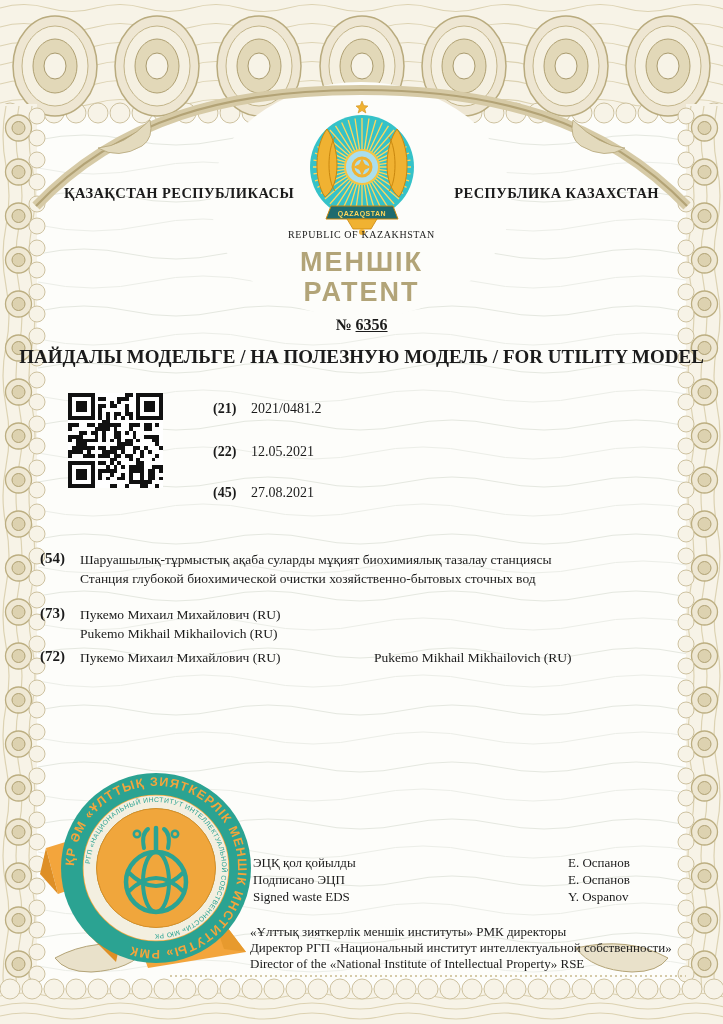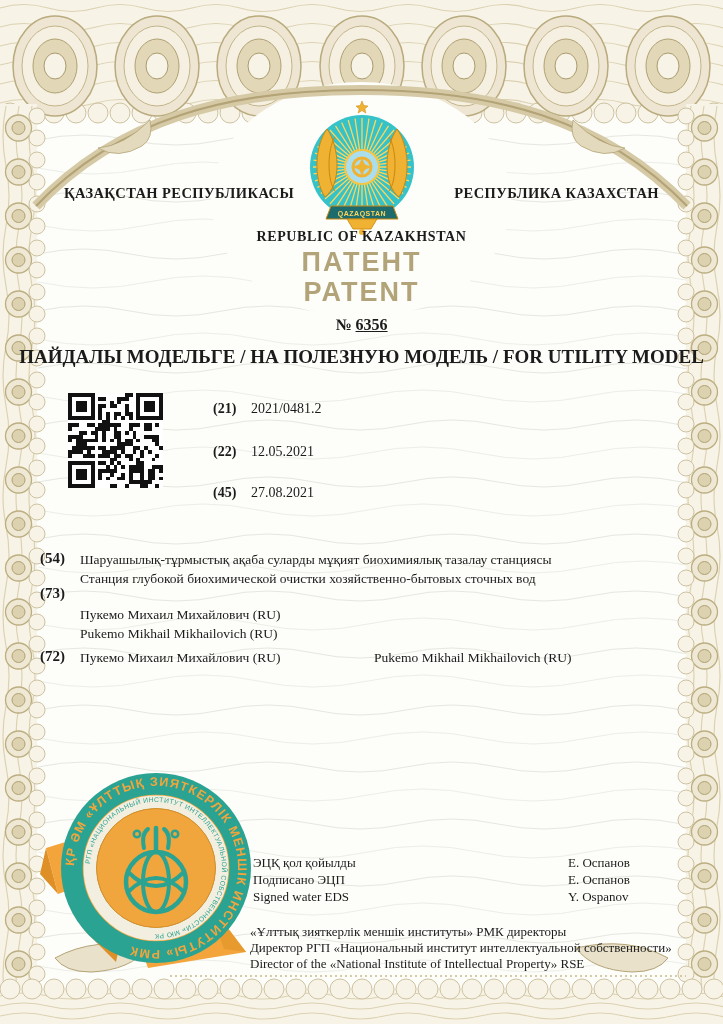--- a/index.html
+++ b/index.html
@@ -3,21 +3,21 @@
 <meta charset="utf-8">
 <style>
   *{margin:0;padding:0;box-sizing:border-box}
   html,body{background:#ffffff}
   .page{position:relative;width:723px;height:1024px;background:#fdfdfa;overflow:hidden;
         font-family:"Liberation Serif","DejaVu Serif",serif;color:#1b1b1b}
   svg.layer{position:absolute;left:0;top:0}
   .abs{position:absolute}
   .center{left:0;right:0;text-align:center}
   .country{font-weight:bold;font-size:14.5px;letter-spacing:.4px;white-space:nowrap}
-  .country-en{font-weight:bold;font-size:14px;letter-spacing:.6px}
+  .country-en{font-weight:normal;font-size:10px;letter-spacing:.6px}
   .doc-title{font-family:"Liberation Sans","DejaVu Sans",sans-serif;font-weight:bold;
              font-size:27px;letter-spacing:2px;color:#b2a478;line-height:1}
   .numline{font-size:16px;font-weight:bold}
   .numline .n{text-decoration:underline}
   .subtitle{font-size:19px;font-weight:bold}
   .fieldrow{font-size:14px;white-space:nowrap}
   .fieldrow .code{font-weight:bold;display:inline-block;width:38px}
   .blk-code{font-weight:bold;font-size:15px}
   .line{font-size:13.5px;line-height:19px;white-space:nowrap}
   .sigline{font-size:13px;line-height:17px;white-space:nowrap}
@@ -415,21 +415,21 @@
     <path d="M56 80 L65 76 L74 80 L65 84 Z" fill="#f0b232"></path>
     <polygon points="34,119 96,119 101,132 29,132" fill="#1e6b6e" stroke="#c9870e" stroke-width="1"></polygon>
     <text x="65" y="128.5" text-anchor="middle" font-size="7" font-weight="bold" fill="#ffd65c" letter-spacing="0.5" font-family="'Liberation Sans',sans-serif">QAZAQSTAN</text>
     <polygon points="50,132 80,132 74,142 56,142" fill="#f0b232" stroke="#c9870e" stroke-width="0.8"></polygon>
     <circle cx="65" cy="145" r="3" fill="#f0b232"></circle>
   </svg>
 
   <div class="abs country" style="left:64px;top:185px">ҚАЗАҚСТАН РЕСПУБЛИКАСЫ</div>
   <div class="abs country" style="right:64px;top:185px">РЕСПУБЛИКА КАЗАХСТАН</div>
   <div class="abs center country-en" style="top:229px">REPUBLIC OF KAZAKHSTAN</div>
-  <div class="abs center doc-title" style="top:249px">ПАТЕНТ</div>
+  <div class="abs center doc-title" style="top:249px">МЕНШІК</div>
   <div class="abs center doc-title" style="top:279px">PATENT</div>
   <div class="abs center numline" style="top:316px"><span>№</span>&nbsp;<span class="n">6356</span></div>
   <div class="abs center subtitle" style="top:346px">ПАЙДАЛЫ МОДЕЛЬГЕ / НА ПОЛЕЗНУЮ МОДЕЛЬ / FOR UTILITY MODEL</div>
 
   <svg class="abs" style="left:68px;top:393px" width="95" height="95" viewBox="0 0 25 25" shape-rendering="crispEdges">
     <rect x="0" y="0" width="25" height="25" fill="#ffffff"></rect>
     <g id="qr-modules">
         <rect x="15" y="0" width="1" height="1" fill="#111"></rect>
         <rect x="16" y="0" width="1" height="1" fill="#111"></rect>
         <rect x="8" y="1" width="1" height="1" fill="#111"></rect>
@@ -648,21 +648,21 @@
   <div class="abs fieldrow" style="left:213px;top:401px"><span class="code">(21)</span><span>2021/0481.2</span></div>
   <div class="abs fieldrow" style="left:213px;top:444px"><span class="code">(22)</span><span>12.05.2021</span></div>
   <div class="abs fieldrow" style="left:213px;top:485px"><span class="code">(45)</span><span>27.08.2021</span></div>
 
   <div class="abs blk-code" style="left:40px;top:550px">(54)</div>
   <div class="abs" style="left:80px;top:550px">
     <div class="line">Шаруашылық-тұрмыстық ақаба суларды мұқият биохимиялық тазалау станциясы</div>
     <div class="line">Станция глубокой биохимической очистки хозяйственно-бытовых сточных вод</div>
   </div>
 
-  <div class="abs blk-code" style="left:40px;top:585px">(73)</div>
+  <div class="abs blk-code" style="left:40px;top:605px">(73)</div>
   <div class="abs" style="left:80px;top:605px">
     <div class="line">Пукемо Михаил Михайлович (RU)</div>
     <div class="line">Pukemo Mikhail Mikhailovich (RU)</div>
   </div>
 
   <div class="abs blk-code" style="left:40px;top:648px">(72)</div>
   <div class="abs line" style="left:80px;top:648px">Пукемо Михаил Михайлович (RU)</div>
   <div class="abs line" style="left:374px;top:648px">Pukemo Mikhail Mikhailovich (RU)</div>
 
   <svg class="abs" style="left:38px;top:756px" width="224" height="224" viewBox="0 0 224 224" xmlns:xlink="http://www.w3.org/1999/xlink">
@@ -697,21 +697,21 @@
       <path d="M-12 -26 Q-15 -40 -8 -45" stroke-width="4"></path>
       <path d="M12 -26 Q15 -40 8 -45" stroke-width="4"></path>
       <circle cx="-19" cy="-40" r="3.2" stroke-width="2.5"></circle>
       <circle cx="19" cy="-40" r="3.2" stroke-width="2.5"></circle>
     </g>
   </svg>
 
   <div class="abs" style="left:253px;top:854px">
     <div class="sigline">ЭЦҚ қол қойылды</div>
     <div class="sigline">Подписано ЭЦП</div>
-    <div class="sigline">Signed water EDS</div>
+    <div class="sigline">Signed waste EDS</div>
   </div>
   <div class="abs" style="left:568px;top:854px">
     <div class="sigline">Е. Оспанов</div>
     <div class="sigline">Е. Оспанов</div>
     <div class="sigline">Y. Ospanov</div>
   </div>
 
   <div class="abs" style="left:250px;top:924px">
     <div class="dirline">«Ұлттық зияткерлік меншік институты» РМК директоры</div>
     <div class="dirline">Директор РГП «Национальный институт интеллектуальной собственности»</div>

